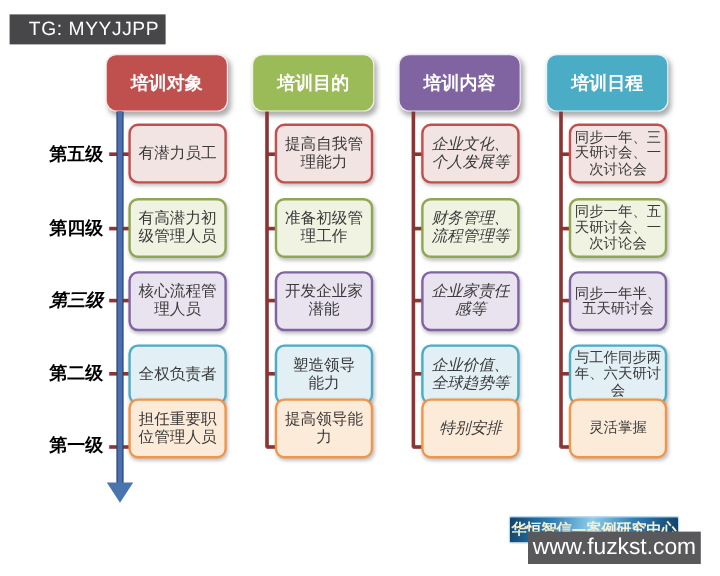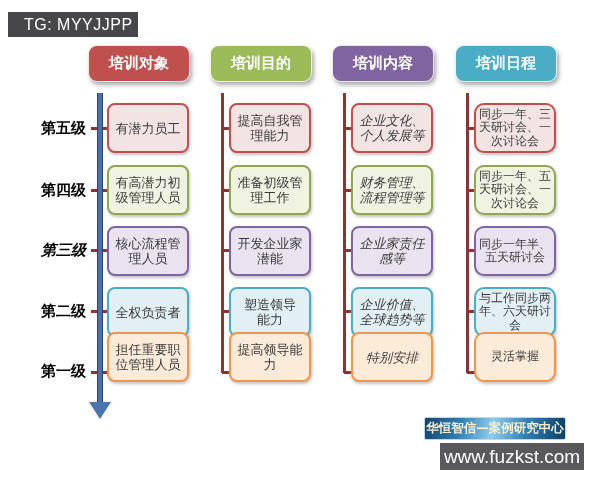--- a/index.html
+++ b/index.html
@@ -9,21 +9,21 @@
   }
   
   .tg-bar{
     position:absolute;left:8px;top:12px;width:130px;height:25px;
     background:#47474a;color:#ffffff;font-size:16px;line-height:25px;
     padding-left:16px;box-sizing:border-box;
     font-family:"Liberation Sans",sans-serif;letter-spacing:.5px;
   }
   
   .header{
-    position:absolute;top:45px;width:102px;height:37px;border-radius:9px;
+    position:absolute;top:45px;width:102px;height:48px;border-radius:9px;
     display:flex;align-items:center;justify-content:center;
     color:#ffffff;font-size:15px;font-weight:bold;box-sizing:border-box;
     border:1px solid rgba(255,255,255,.85);
     box-shadow:2px 3px 4px rgba(90,90,90,.5);
   }
   .hx0{left:88px;background:#C0504D;}
   .hx1{left:210px;background:#9BBB59;}
   .hx2{left:332px;background:#8064A2;}
   .hx3{left:455px;background:#4BACC6;}
   
@@ -48,36 +48,36 @@
   .sy0{top:127px;} .sy1{top:189px;} .sy2{top:249px;} .sy3{top:310px;} .sy4{top:371px;}
   
   .box{
     position:absolute;width:82px;height:50px;border-radius:8px;z-index:2;
     display:flex;align-items:center;justify-content:center;text-align:center;
     font-size:13px;line-height:15px;color:#3a3a3a;box-sizing:border-box;
     border:2px solid #888;white-space:pre-line;padding:1px 2px;
     box-shadow:1px 2px 3px rgba(110,110,110,.4);
   }
   .bx0{left:107px;} .bx1{left:229px;} .bx2{left:351px;font-style:italic;}
-  .bx3{left:474px;font-size:12px;line-height:13.5px;border-radius:10px;}
+  .bx3{left:474px;font-size:12px;line-height:13.5px;}
   .by0{top:103px;} .by1{top:165px;} .by2{top:226px;} .by3{top:287px;} .by4{top:332px;}
   .r0{border-color:#C0504D;background:#F2E4E3;}
   .r1{border-color:#8FA653;background:#F0F2E2;}
   .r2{border-color:#8064A2;background:#E8E3EF;}
   .r3{border-color:#4BACC6;background:#E2EFF5;}
   .r4{border-color:#F09549;background:#FCEBD9;}
   
   .rowlabel{
     position:absolute;left:10px;width:76px;height:22px;line-height:22px;
     text-align:right;font-weight:bold;font-size:15px;color:#000000;
   }
   .ly0{top:117px;} .ly1{top:179px;} .ly2{top:239px;font-style:italic;} .ly3{top:300px;} .ly4{top:360px;}
   
   .banner{
-    position:absolute;left:424px;top:417px;width:142px;height:23px;
+    position:absolute;left:424px;top:430px;width:142px;height:23px;
     background:linear-gradient(100deg,#10456e 0%,#2f7fb5 25%,#8ecdeb 48%,#2f7fb5 72%,#0d3f66 100%);
     border:1px solid #bcd8ea;border-radius:2px;box-sizing:border-box;
     display:flex;align-items:center;justify-content:center;
     color:#f7efcf;font-size:12.5px;font-weight:bold;
     font-family:"DejaVu Serif",serif;
   }
   .webbar{
     position:absolute;left:440px;top:443px;width:144px;height:27px;
     background:#59595b;color:#ffffff;display:flex;align-items:center;
     justify-content:center;font-size:19px;

